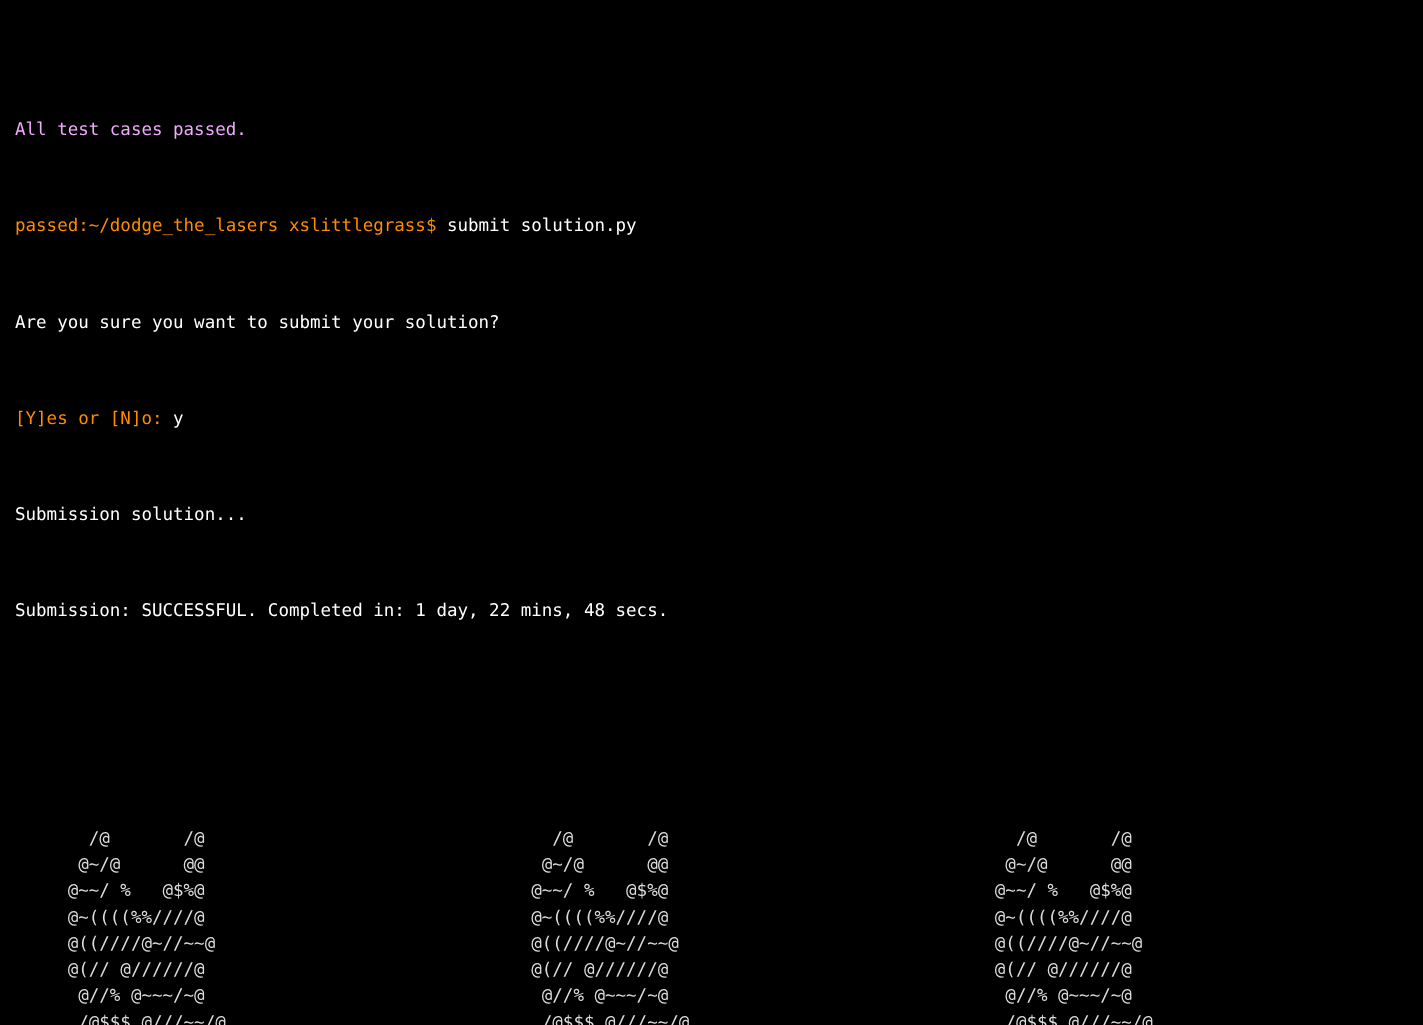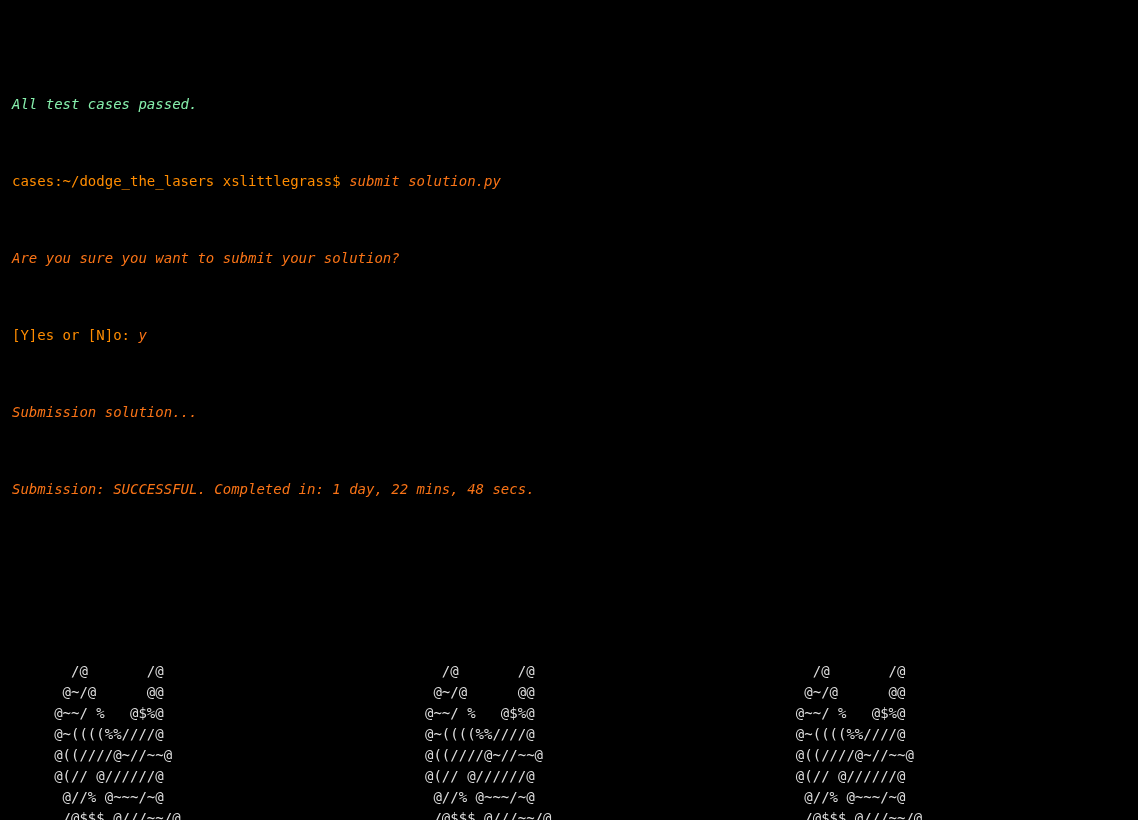--- a/index.html
+++ b/index.html
@@ -6,35 +6,35 @@
   body {
     background: #000;
     color: #fff;
     font-family: "Menlo", "Consolas", "DejaVu Sans Mono", monospace;
     font-size: 14px;
     line-height: 1.5;
     padding: 10px 12px;
     white-space: pre;
     overflow: hidden;
   }
-  .green  { color: #86efac; font-style: italic; }
+  .green  { color: #f0abfc; }
   .orange { color: #ff8c00; }
-  .white  { color: #f97316; font-style: italic; }
+  .white  { color: #ffffff; }
   .ascii  { color: #ddd; letter-spacing: 0; }
   .line   { display: block; }
   .spacer { height: 14px; }
 </style>
 </head>
 <body>
 
 
 
 <span class="line green">All test cases passed.</span>
 <div class="spacer"></div>
-<span class="line"><span class="orange">cases:~/dodge_the_lasers xslittlegrass$</span><span class="white"> submit solution.py</span></span>
+<span class="line"><span class="orange">passed:~/dodge_the_lasers xslittlegrass$</span><span class="white"> submit solution.py</span></span>
 <div class="spacer"></div>
 <span class="line white">Are you sure you want to submit your solution?</span>
 <div class="spacer"></div>
 <span class="line"><span class="orange">[Y]es or [N]o:</span><span class="white"> y</span></span>
 <div class="spacer"></div>
 <span class="line white">Submission solution...</span>
 <div class="spacer"></div>
 <span class="line white">Submission: SUCCESSFUL. Completed in: 1 day, 22 mins, 48 secs.</span>
 <div class="spacer"></div>
 <div class="spacer"></div>

